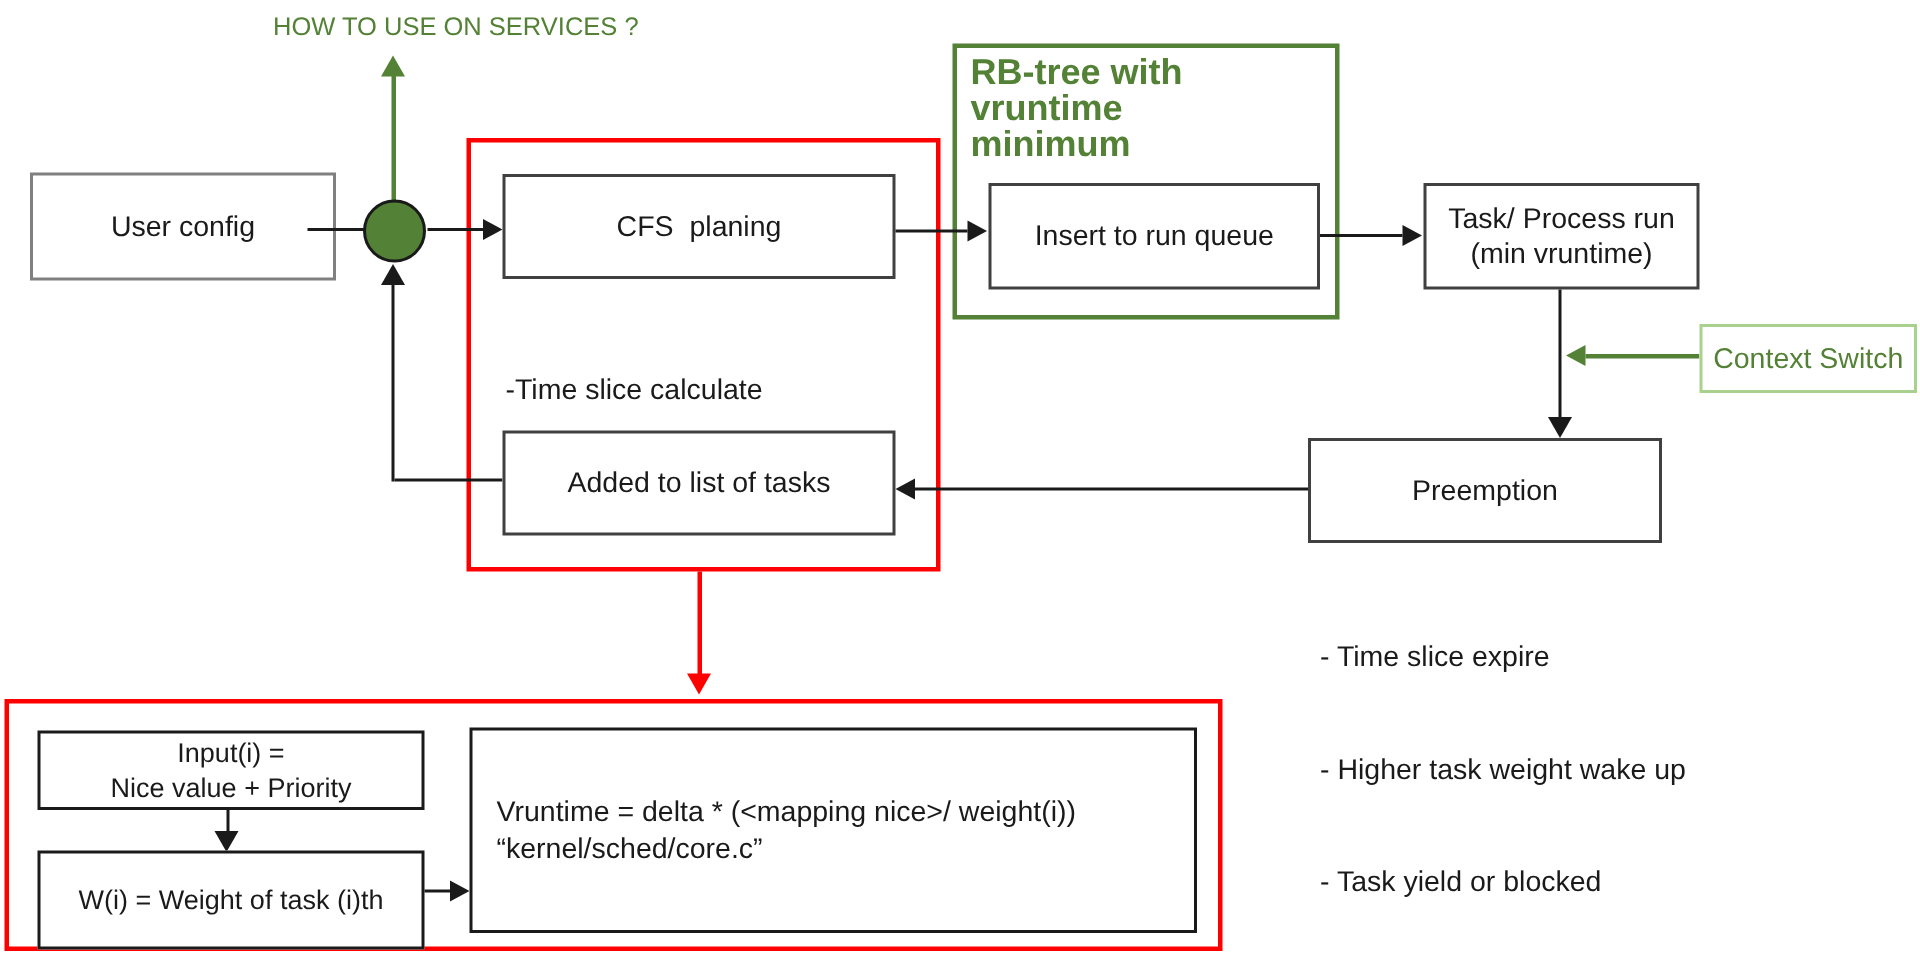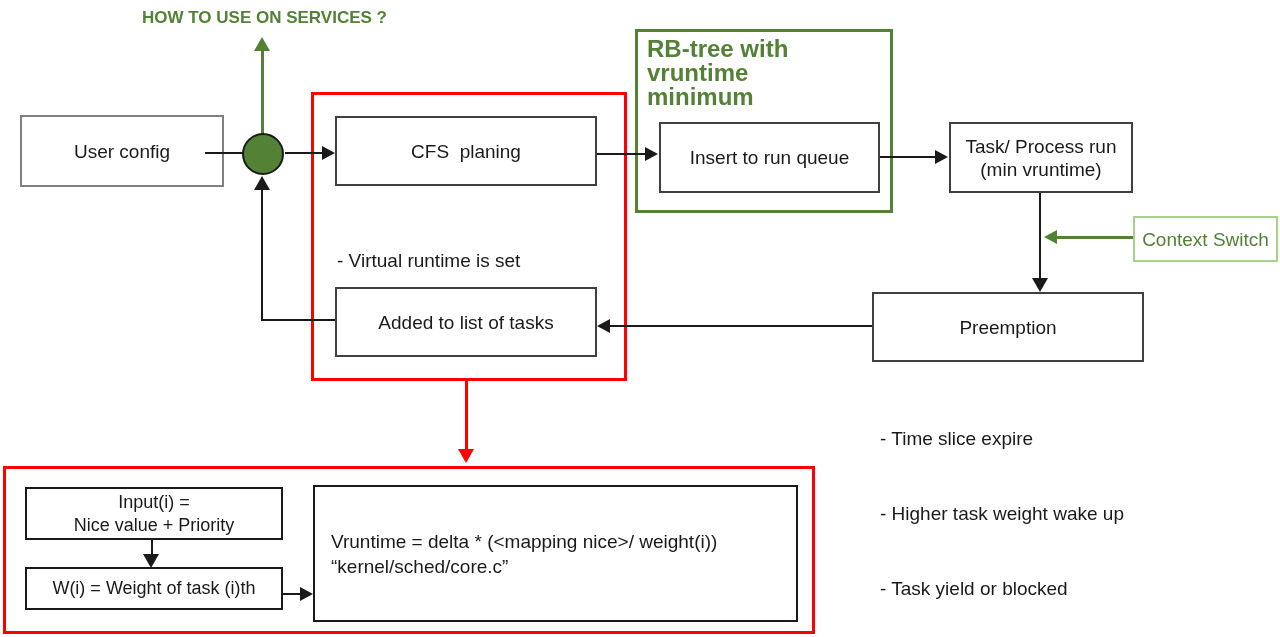--- a/index.html
+++ b/index.html
@@ -26,21 +26,21 @@
   .red-bg   { background:var(--red,#ff0000); }
   .tri { position:absolute; width:0; height:0; }
   .tri-right { border-top:7px solid transparent; border-bottom:7px solid transparent; border-left:13px solid #1a1a1a; }
   .tri-left  { border-top:7px solid transparent; border-bottom:7px solid transparent; border-right:13px solid #1a1a1a; }
   .tri-up    { border-left:8px solid transparent; border-right:8px solid transparent; border-bottom:14px solid #1a1a1a; }
   .tri-down  { border-left:8px solid transparent; border-right:8px solid transparent; border-top:14px solid #1a1a1a; }
   .tri-up.green   { border-bottom-color:var(--green,#538135); }
   .tri-left.green { border-right-color:var(--green,#538135); }
   .tri-down.red   { border-top-color:var(--red,#ff0000); }
   .notes { position:absolute; font-size:19px; line-height:25px; white-space:pre-wrap; }
-  .page-title { position:absolute; font-weight:bold; color:var(--green,#538135); font-size:17px; }
+  .page-title { position:absolute; font-weight:normal; color:var(--green,#538135); font-size:17px;margin-left:40px; }
   .group-title { position:absolute; font-weight:bold; color:var(--green,#538135); font-size:24px; line-height:24px; }
   .junction { position:absolute; border-radius:50%; background:var(--green,#538135); border:2px solid #1a1a1a; }
   .vr-box { align-items:flex-start; text-align:left; padding-left:16px; line-height:25px; }
 </style>
 </head>
 <body>
 
 <div id="canvas">
 
   <div class="frame" style="left:311px; top:92px; width:316px; height:289px;"></div>
@@ -62,20 +62,21 @@
   <div class="tri tri-right" style="left:322px; top:146px;"></div>
 
   <div class="hline" style="left:263px; top:319px; width:72px;"></div>
   <div class="vline" style="left:261px; top:178px; height:143px;"></div>
   <div class="tri tri-up" style="left:254px; top:176px;"></div>
 
   <div class="box" style="left:335px; top:116px; width:262px; height:70px;">
     <span>CFS  planing</span>
   </div>
   <div class="notes" style="left:337px; top:198px;">
+    <div>-Time slice calculate</div>
     <div>- Virtual runtime is set</div>
   </div>
 
   <div class="box" style="left:335px; top:287px; width:262px; height:70px;">
     <span>Added to list of tasks</span>
   </div>
 
   <div class="vline red-bg" style="left:465px; top:381px; width:3px; height:70px;"></div>
   <div class="tri tri-down red" style="left:458px; top:449px;"></div>
 
@@ -94,39 +95,39 @@
 
   <div class="vline" style="left:1039px; top:193px; height:87px;"></div>
   <div class="tri tri-down" style="left:1032px; top:278px;"></div>
 
   <div class="hline green-bg" style="left:1057px; top:236px; width:76px; height:3px;"></div>
   <div class="tri tri-left green" style="left:1044px; top:230px;"></div>
   <div class="box ctx" style="left:1133px; top:216px; width:145px; height:46px;">
     <span>Context Switch</span>
   </div>
 
-  <div class="box" style="left:872px; top:292px; width:272px; height:70px;">
+  <div class="box" style="left:872px; top:292px; width:236px; height:70px;">
     <span>Preemption</span>
   </div>
   <div class="notes" style="left:880px; top:376px;">
     <div>- Time slice expire</div>
     <div>- Higher task weight wake up</div>
     <div>- Task yield or blocked</div>
   </div>
 
   <div class="hline" style="left:610px; top:325px; width:262px;"></div>
   <div class="tri tri-left" style="left:597px; top:319px;"></div>
 
   <div class="box black" style="left:25px; top:487px; width:258px; height:53px; font-size:18px;">
     <div>Input(i) =</div>
     <div>Nice value + Priority</div>
   </div>
   <div class="vline" style="left:151px; top:540px; height:16px;"></div>
   <div class="tri tri-down" style="left:143px; top:554px;"></div>
-  <div class="box black" style="left:25px; top:567px; width:258px; height:43px; font-size:18px;">
+  <div class="box black" style="left:25px; top:567px; width:258px; height:66px; font-size:18px;">
     <span>W(i) = Weight of task (i)th</span>
   </div>
   <div class="hline" style="left:283px; top:593px; width:18px;"></div>
   <div class="tri tri-right" style="left:300px; top:587px;"></div>
   <div class="box black vr-box" style="left:313px; top:485px; width:485px; height:137px;">
     <div>Vruntime = delta * (&lt;mapping nice&gt;/ weight(i))</div>
     <div>“kernel/sched/core.c”</div>
   </div>
 
 </div>

